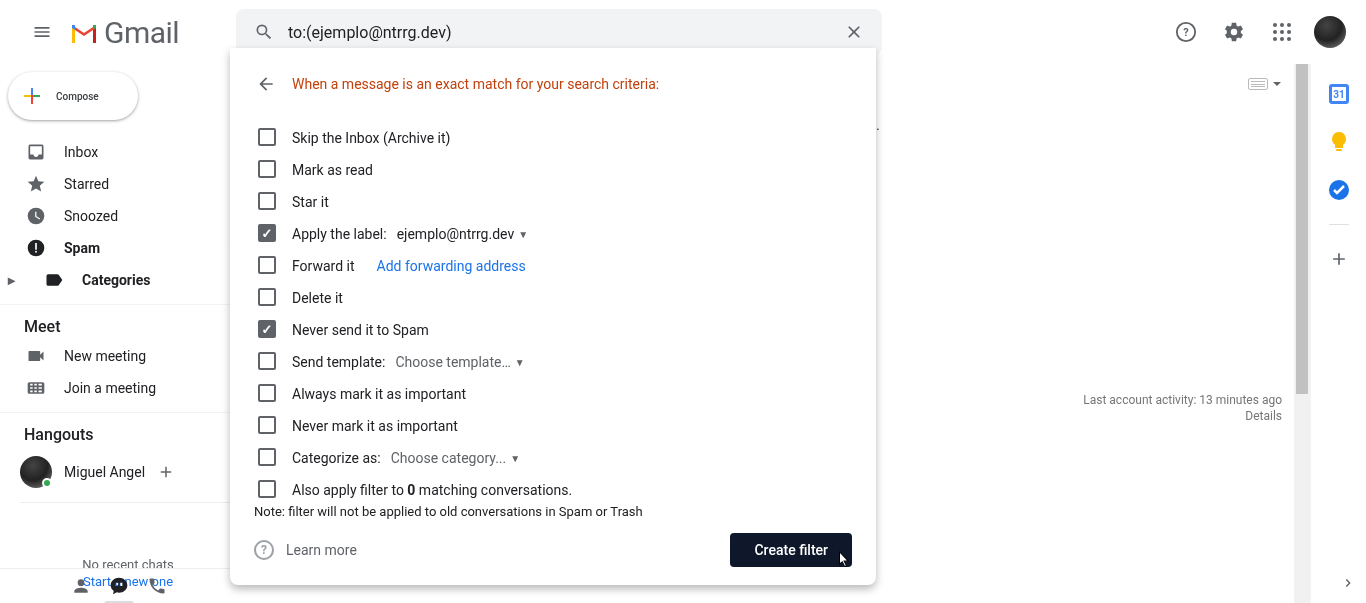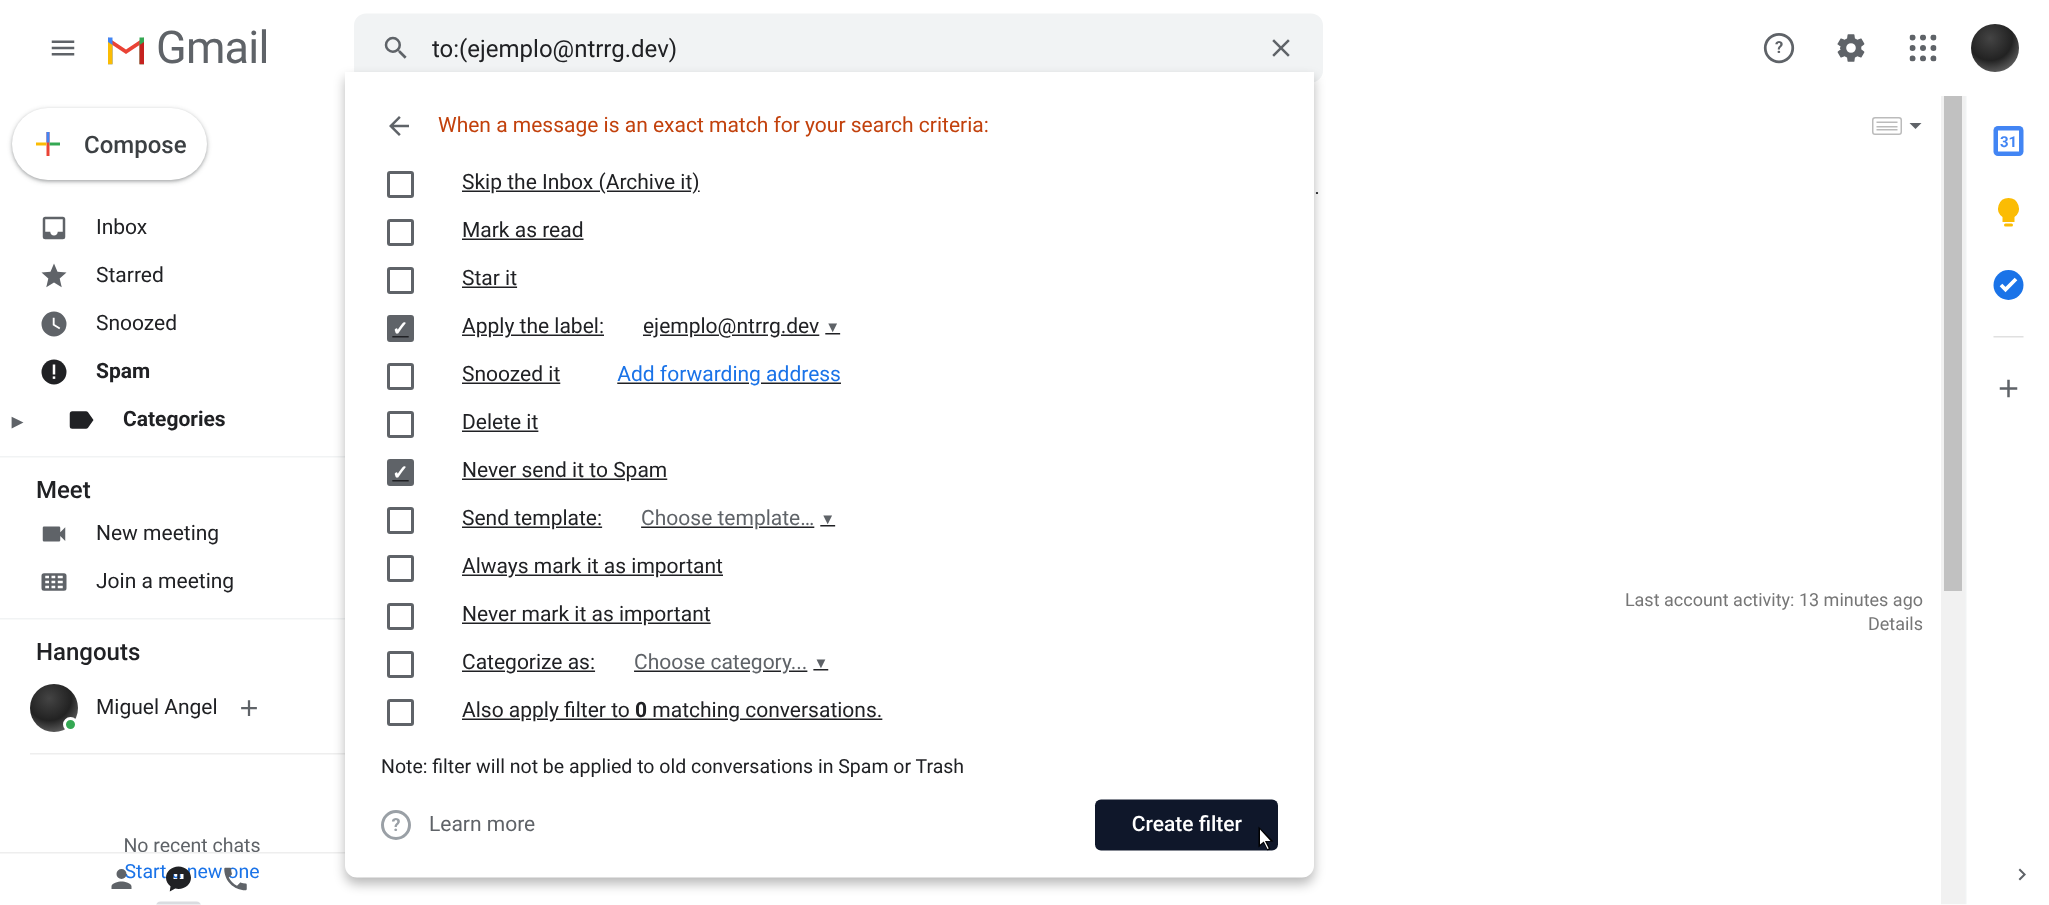--- a/index.html
+++ b/index.html
@@ -17,21 +17,21 @@
     .search-input { flex: 1; border: none; background: transparent; font-size: 16px; outline: none; color: #202124; padding: 0 4px; }
     .search-clear { width: 40px; height: 40px; display:flex; align-items:center; justify-content:center; color: #5f6368; cursor:pointer; border-radius:50%; }
     
     .header-right { margin-left: auto; display: flex; align-items: center; gap: 8px; padding-right: 12px; }
     .hicon { width: 40px; height: 40px; border-radius: 50%; display: flex; align-items: center; justify-content: center; color: #5f6368; cursor:pointer;}
     .avatar { width: 32px; height: 32px; border-radius:50%; background: radial-gradient(circle at 40% 30%, #444 0%, #222 50%, #888 100%); cursor:pointer; margin-left:4px;}
     
     
     .sidebar { position: absolute; left: 0; top: 64px; width: 256px; height: calc(100% - 64px); display:flex; flex-direction:column; }
     .compose-btn { margin: 8px 0 16px 8px; width: 130px; height: 48px; border-radius: 24px; box-shadow: 0 1px 2px rgba(60,64,67,.3), 0 1px 3px 1px rgba(60,64,67,.15); display: flex; align-items: center; justify-content: flex-start; padding-left: 12px; gap: 12px; cursor:pointer; background:#fff; }
-    .compose-btn span.lbl { font-size: 16px; color:#3c4043; font-weight:500; }
+    .compose-btn span.lbl { font-size: 10px; color:#3c4043; font-weight:500; }
     .nav-list { list-style: none; }
     .nav-item { height: 32px; display: flex; align-items:center; padding: 0 12px 0 26px; border-radius: 0 16px 16px 0; cursor:pointer; font-size:14px; color:#202124; gap: 18px; margin-right: 8px; }
     .nav-item .nicon{ width:20px; height:20px; color:#5f6368; display:flex; align-items:center; justify-content:center; }
     .nav-item.bold { font-weight: 700; }
     .nav-item.bold .nicon { color:#202124; }
     .nav-item .count { margin-left:auto; font-size:12px; font-weight:700; }
     .nav-item.categories { padding-left: 8px; }
     .nav-item.categories .expand-arrow { width: 12px; color:#5f6368; margin-right: 6px; }
     .section-divider { margin: 8px 0; border-top: 1px solid #f1f3f4; }
     .section-header { font-size: 16px; font-weight: 500; color: #202124; padding: 4px 0 4px 24px; }
@@ -65,21 +65,21 @@
     .kbd-box { border:1px solid #bbb; background:#fff; width:20px; height:12px; border-radius:2px; display:flex; flex-direction:column; justify-content:space-evenly; padding:1px;}
     .kbd-box div{ height:1px; background:#bbb; margin:0 1px;}
     .activity { position:absolute; right: 28px; bottom: 180px; font-size:12px; color:#767676; text-align:right;}
     .activity .details { margin-top:2px; cursor:pointer;}
     
     
     .dropdown { position:absolute; left: 230px; top: 48px; width: 646px; background:#fff; border-radius: 0 0 8px 8px; box-shadow: 0 4px 8px rgba(0,0,0,0.28); padding: 24px 24px 18px 24px; z-index: 100;}
     .dropdown .header-row { display:flex; align-items:center; gap:14px; margin-bottom: 18px;}
     .back-icon { color:#5f6368; cursor:pointer; width:24px; height:24px; display:flex; align-items:center; justify-content:center;}
     .criteria-text { font-size: 14px; color:#c2410c;}
-    .option-row { display:flex; align-items:flex-start; gap: 32px; height: 32px; font-size: 14px; color:#202124; padding-left: 4px; text-decoration: underline;}
+    .option-row { display:flex; align-items:flex-end; gap: 16px; height: 32px; font-size: 14px; color:#202124; padding-left: 4px;}
     .checkbox { width:18px; height:18px; border: 2px solid #5f6368; border-radius:2px; cursor:pointer; flex-shrink:0; display:flex; align-items:center; justify-content:center;}
     .checkbox.checked { background:#5f6368; border-color:#5f6368;}
     .checkbox.checked::after { content:'✓'; color:#fff; font-size:13px; font-weight:bold; line-height:1;}
     .inline-select { display:inline-flex; align-items:center; gap:4px; cursor:pointer; color:#202124; margin-left: -6px;}
     .inline-select.placeholder { color:#5f6368;}
     .dropdown-arrow-sm { font-size:10px; color:#5f6368;}
     .blue-link { color:#1a73e8; cursor:pointer; margin-left: 6px;}
     .note-text { font-size:13px; color:#202124; margin-top:6px; margin-bottom: 14px;}
     .footer-row { display:flex; align-items:center; }
     .learn-more { display:flex; align-items:center; gap:12px; font-size:14px; color:#5f6368; cursor:pointer;}
@@ -342,21 +342,21 @@
   <div class="option-row">
     <div class="checkbox checked"></div>
     <span>Apply the label:</span>
     <span class="inline-select">
       <span>ejemplo@ntrrg.dev</span>
       <span class="dropdown-arrow-sm">▼</span>
     </span>
   </div>
   <div class="option-row">
     <div class="checkbox"></div>
-    <span>Snoozed it</span>
+    <span>Forward it</span>
     <span class="blue-link">Add forwarding address</span>
   </div>
   <div class="option-row">
     <div class="checkbox"></div>
     <span>Delete it</span>
   </div>
   <div class="option-row">
     <div class="checkbox checked"></div>
     <span>Never send it to Spam</span>
   </div>

